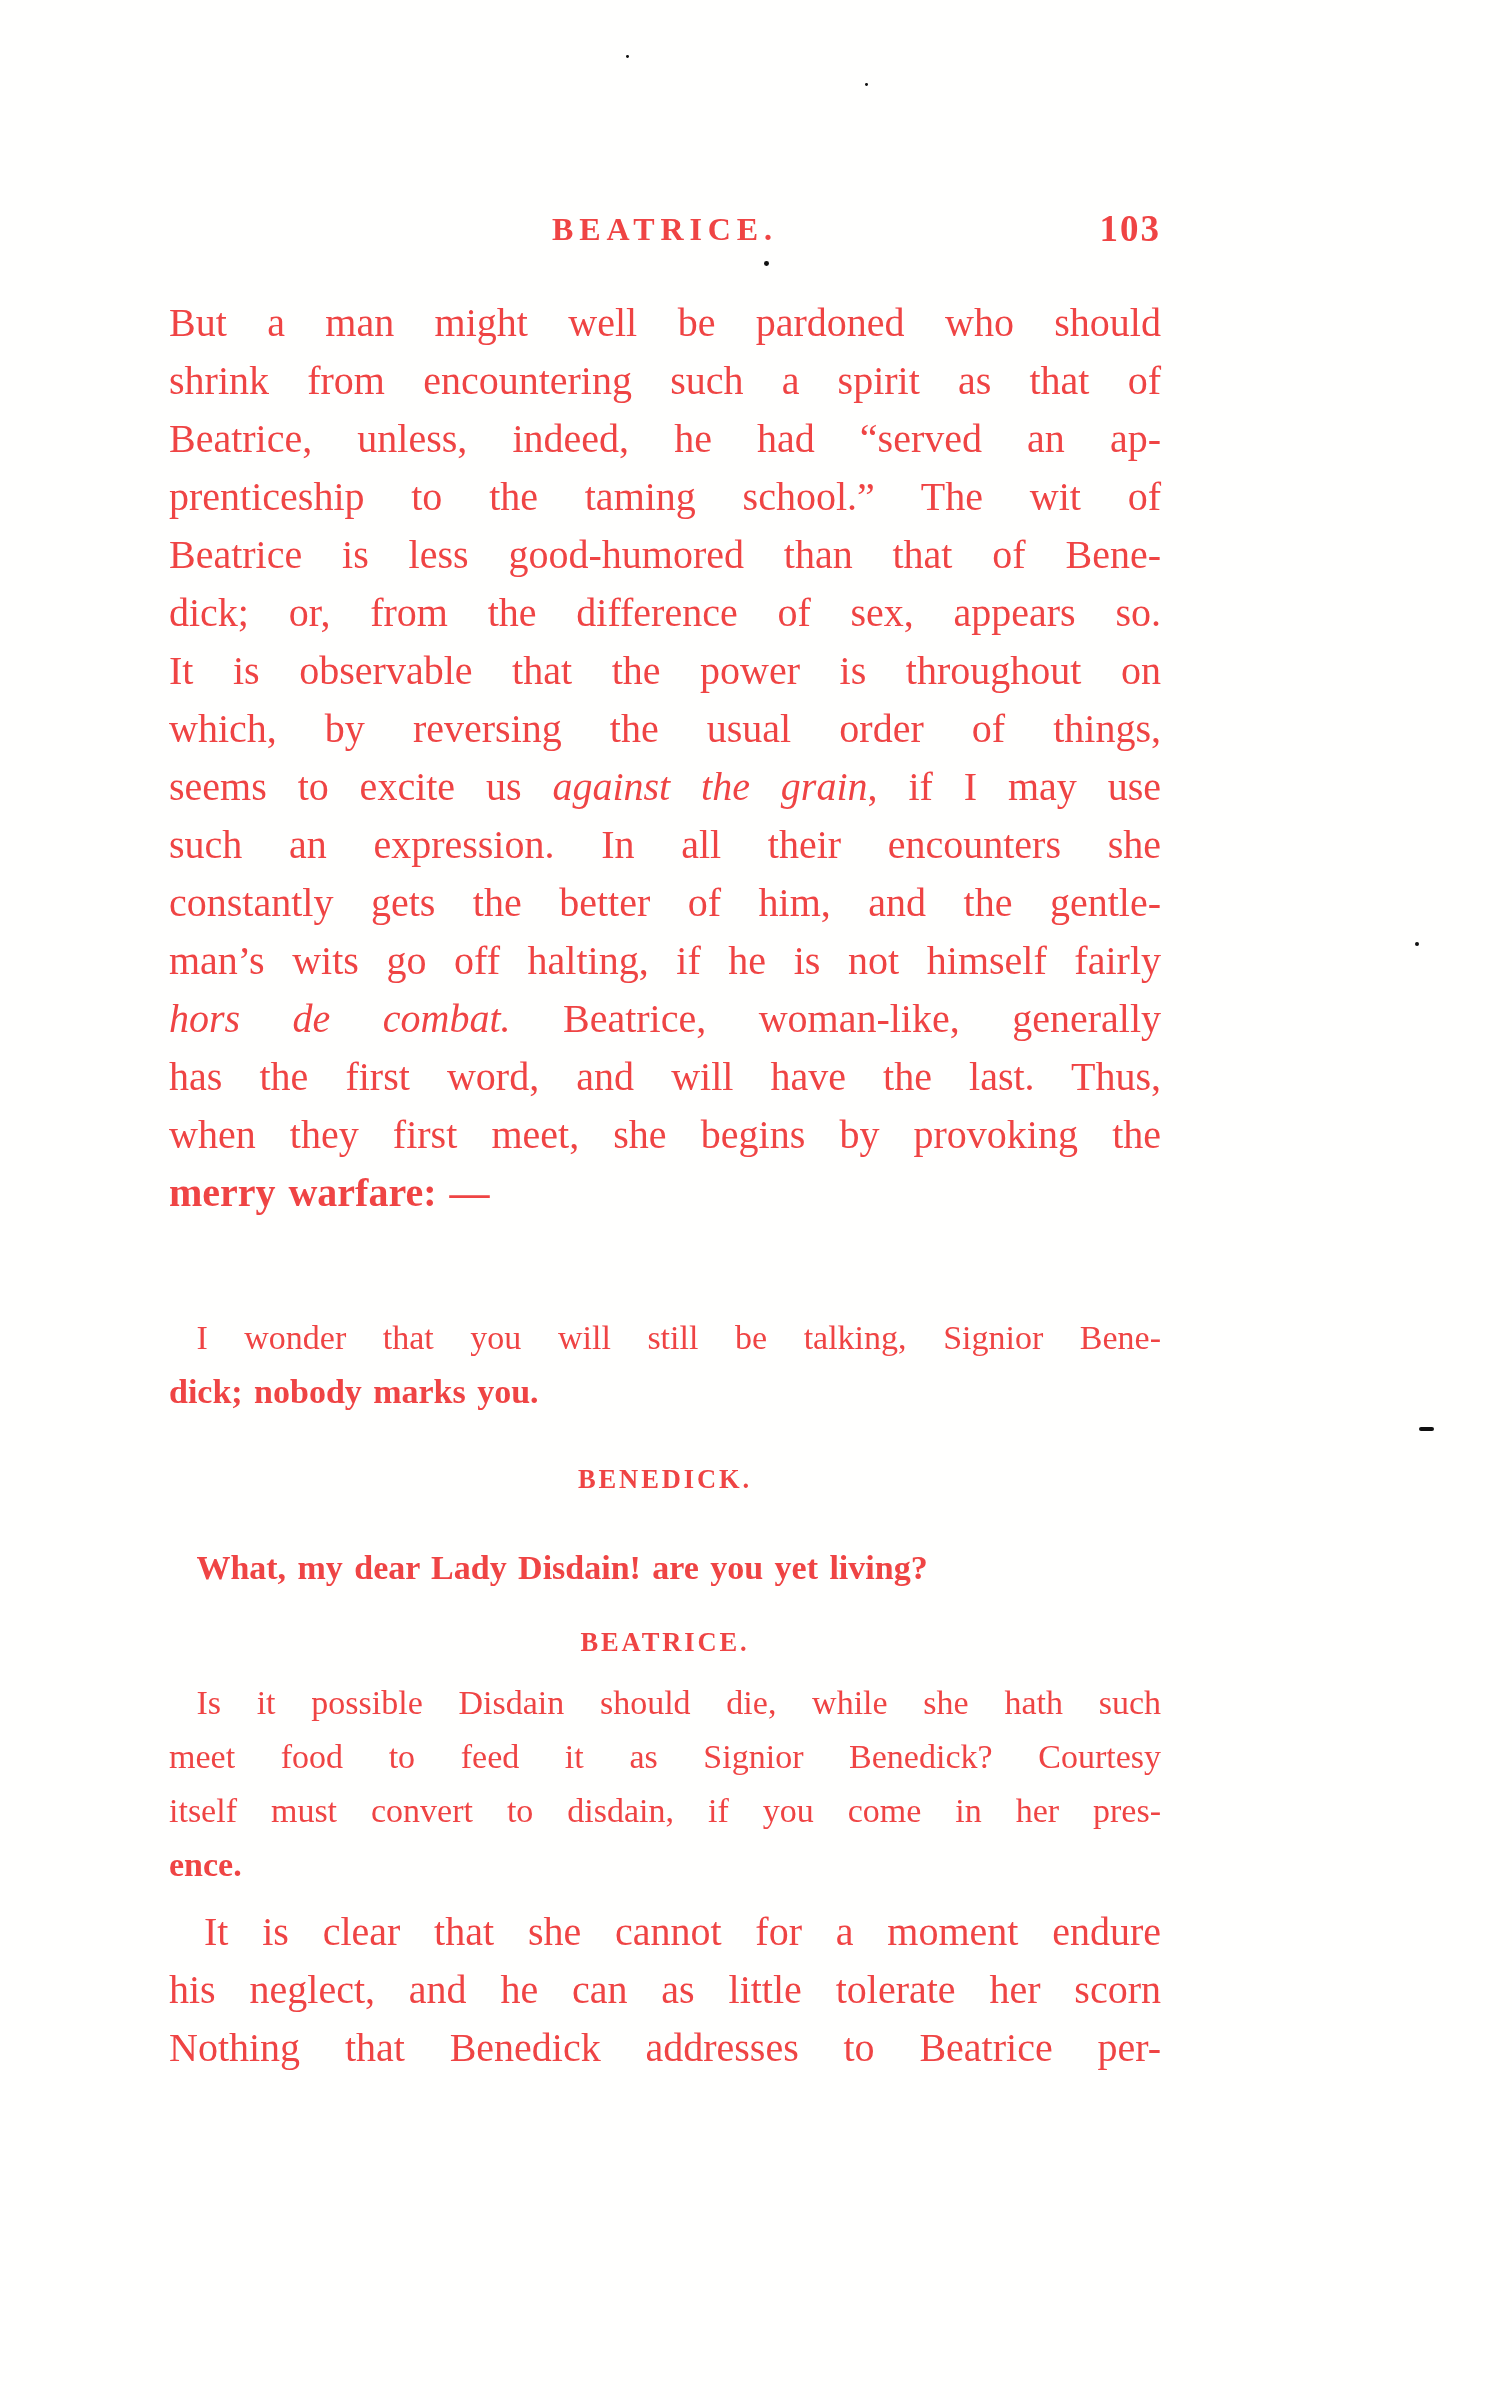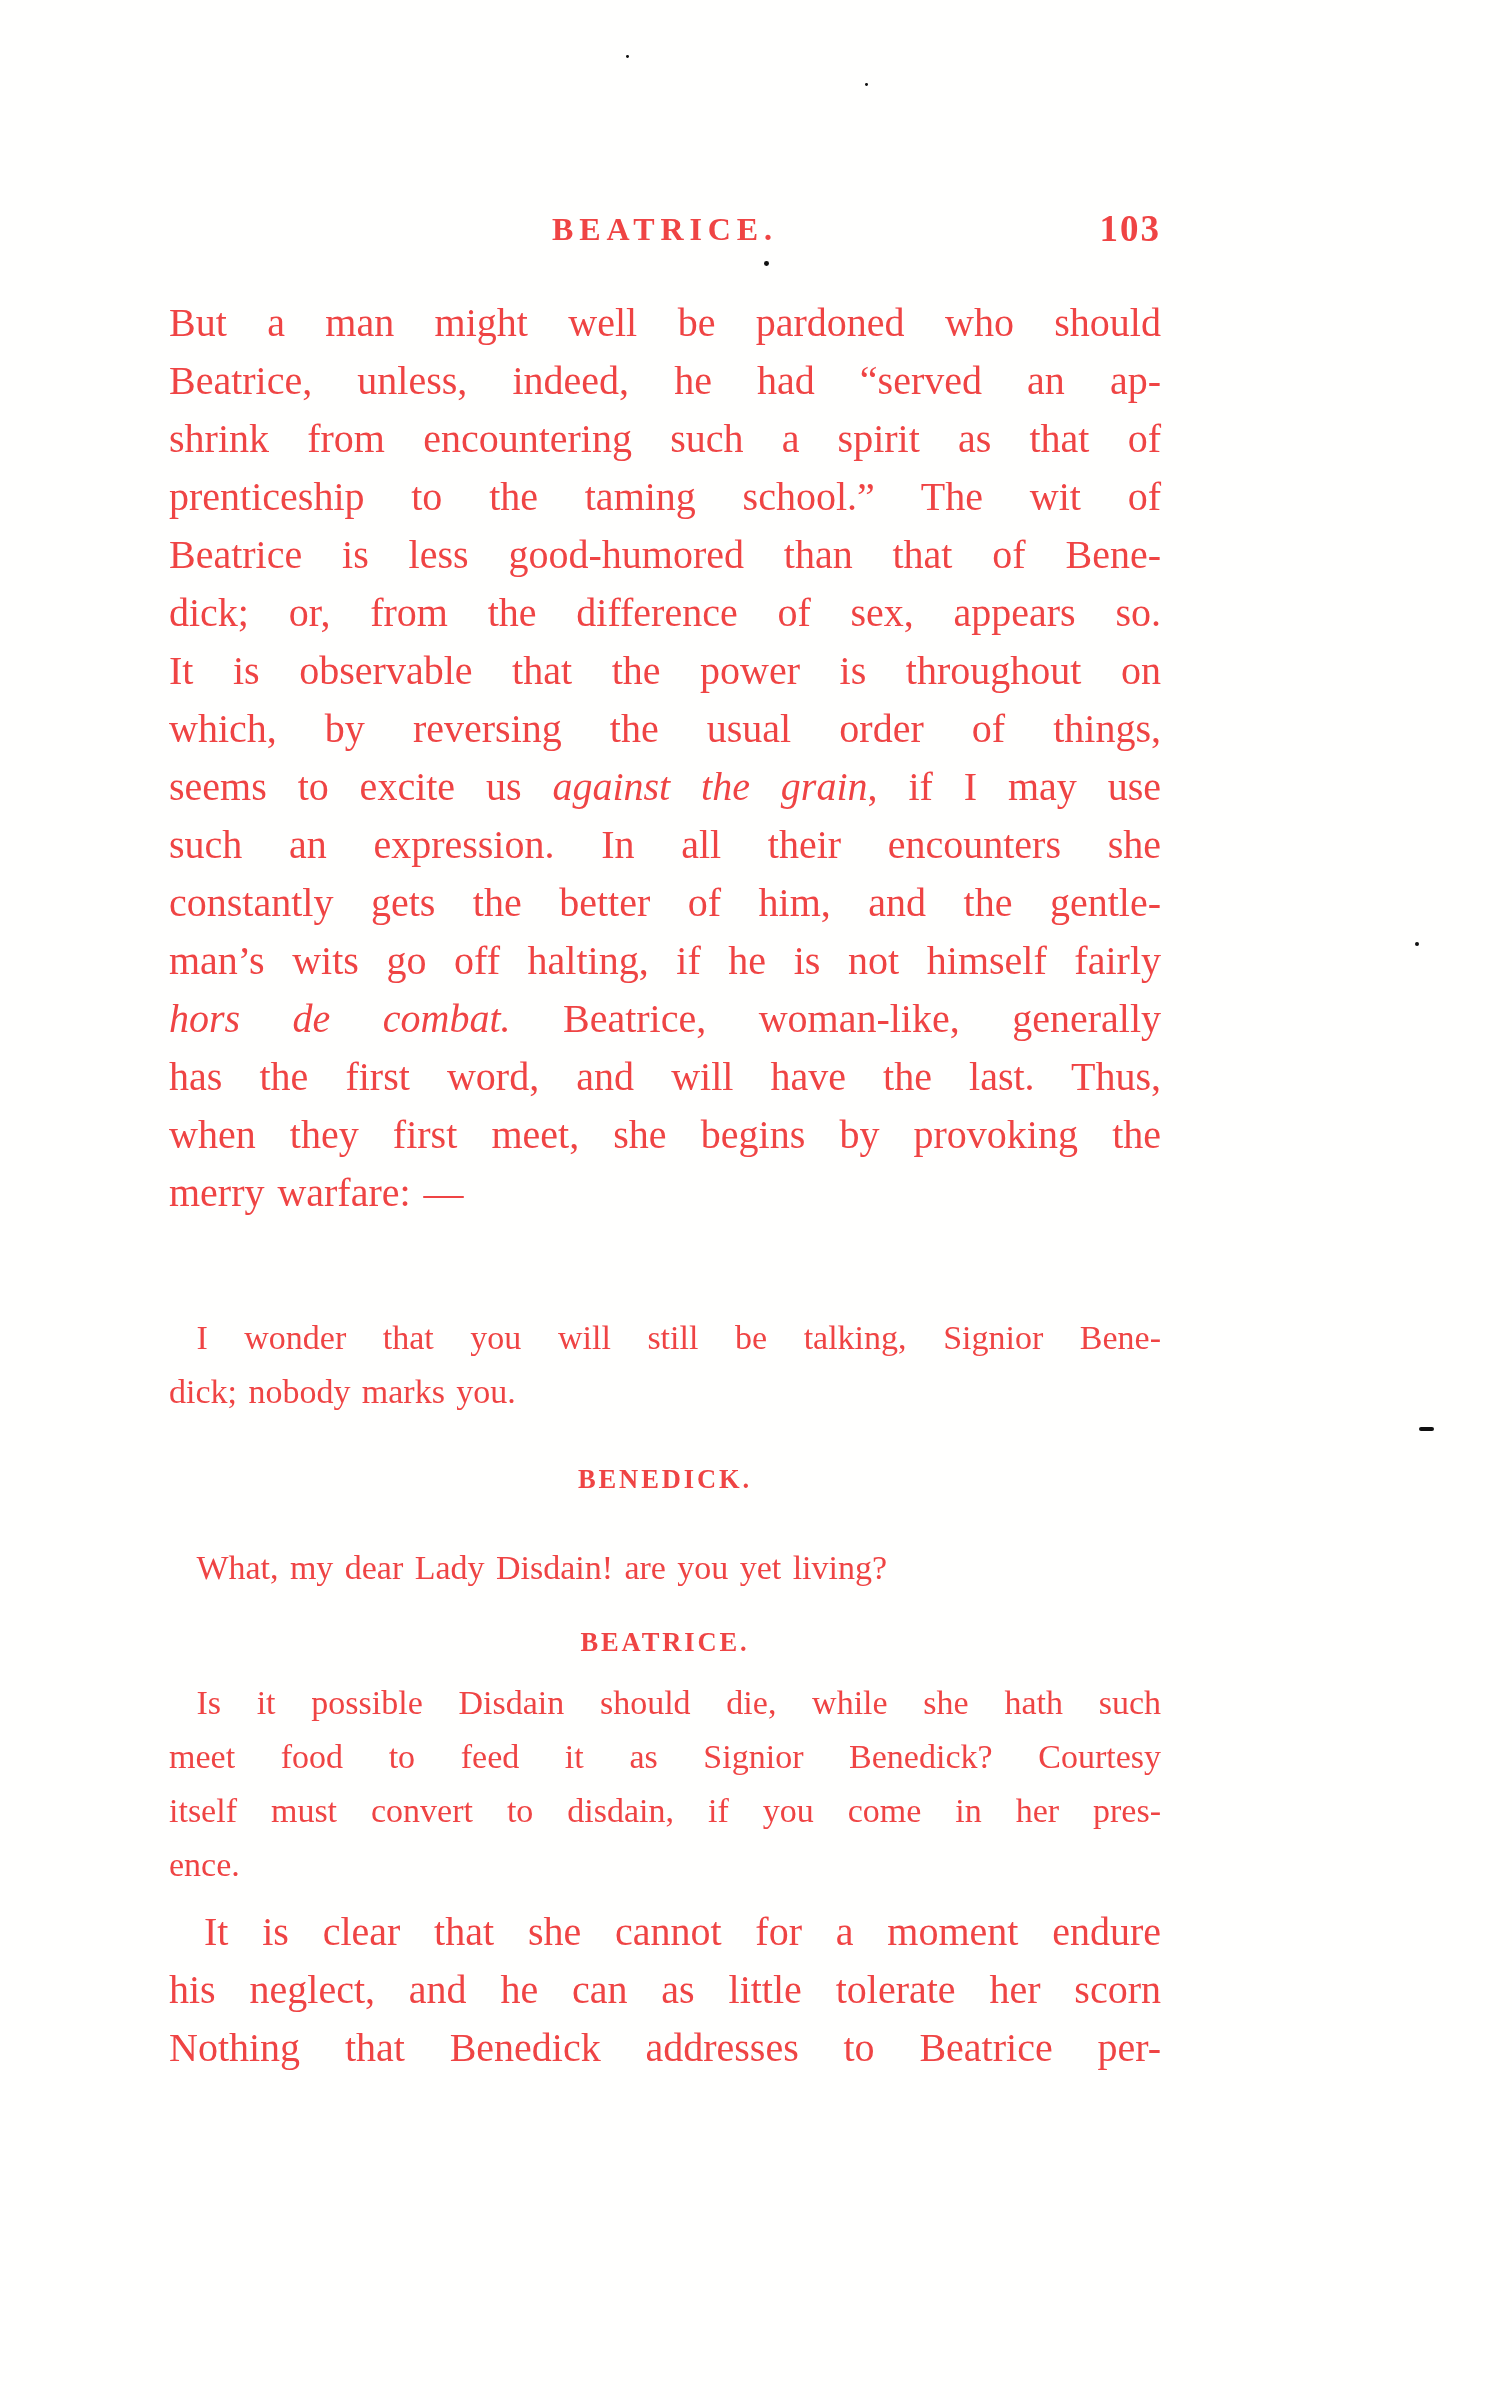--- a/index.html
+++ b/index.html
@@ -31,21 +31,21 @@
   .sp-bea{top:1676px;}
   .p2{top:1903px;}
   .speech-heading{
     position:absolute;left:169px;width:992px;
     text-align:center;
     font-size:26.5px;font-weight:bold;letter-spacing:2.9px;
   }
   .h-ben{top:1464px;}
   .h-bea{top:1627px;}
   .line{text-align:justify;text-align-last:justify;}
-  .line.last{text-align-last:left;}
+  .line.last{text-align-last:left;font-weight:bold;}
   .body-para .line.indent{text-indent:35px;}
   .quote .line.indent{text-indent:27.4px;}
   .it{font-style:italic;margin-top:30px;}
   .speck{position:absolute;background:#111;border-radius:50%;}
   .sp1{left:764px;top:261px;width:4.9px;height:4.9px;}
   .sp2{left:1415px;top:942px;width:3.9px;height:3.9px;}
   .sp3{left:1419px;top:1427px;width:14.7px;height:3.9px;border-radius:2px;}
   .sp4{left:626px;top:55px;width:2.9px;height:2.9px;}
   .sp5{left:865px;top:83px;width:2.9px;height:2.9px;}
 </style>
@@ -60,22 +60,22 @@
   <span class="speck sp4"></span>
   <span class="speck sp5"></span>
 
   <header class="page-header">
     <span class="running-title">BEATRICE.</span>
     <span class="page-number">103</span>
   </header>
 
   <section class="para body-para p1">
       <div class="line"><span>But a man might well be pardoned who should</span></div>
+      <div class="line"><span>shrink from encountering such a spirit as that of</span></div>
       <div class="line"><span>Beatrice, unless, indeed, he had “served an ap-</span></div>
-      <div class="line"><span>shrink from encountering such a spirit as that of</span></div>
       <div class="line"><span>prenticeship to the taming school.”  The wit of</span></div>
       <div class="line"><span>Beatrice is less good-humored than that of Bene-</span></div>
       <div class="line"><span>dick; or, from the difference of sex, appears so.</span></div>
       <div class="line"><span>It is observable that the power is throughout on</span></div>
       <div class="line"><span>which, by reversing the usual order of things,</span></div>
       <div class="line"><span>seems to excite us </span><span class="it">against the grain</span><span>, if I may use</span></div>
       <div class="line"><span>such an expression.  In all their encounters she</span></div>
       <div class="line"><span>constantly gets the better of him, and the gentle-</span></div>
       <div class="line"><span>man’s wits go off halting, if he is not himself fairly</span></div>
       <div class="line"><span class="it">hors de combat.</span><span>  Beatrice, woman-like, generally</span></div>

